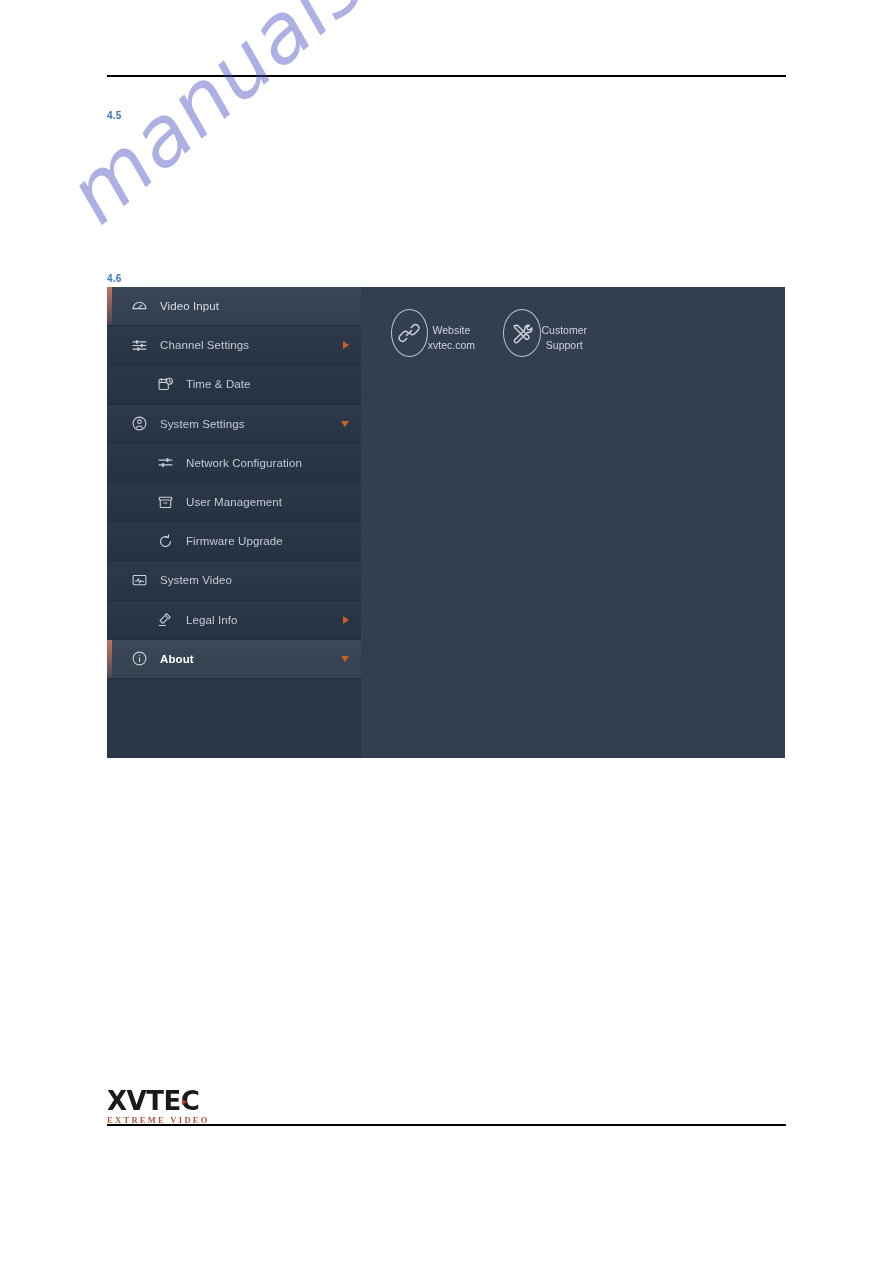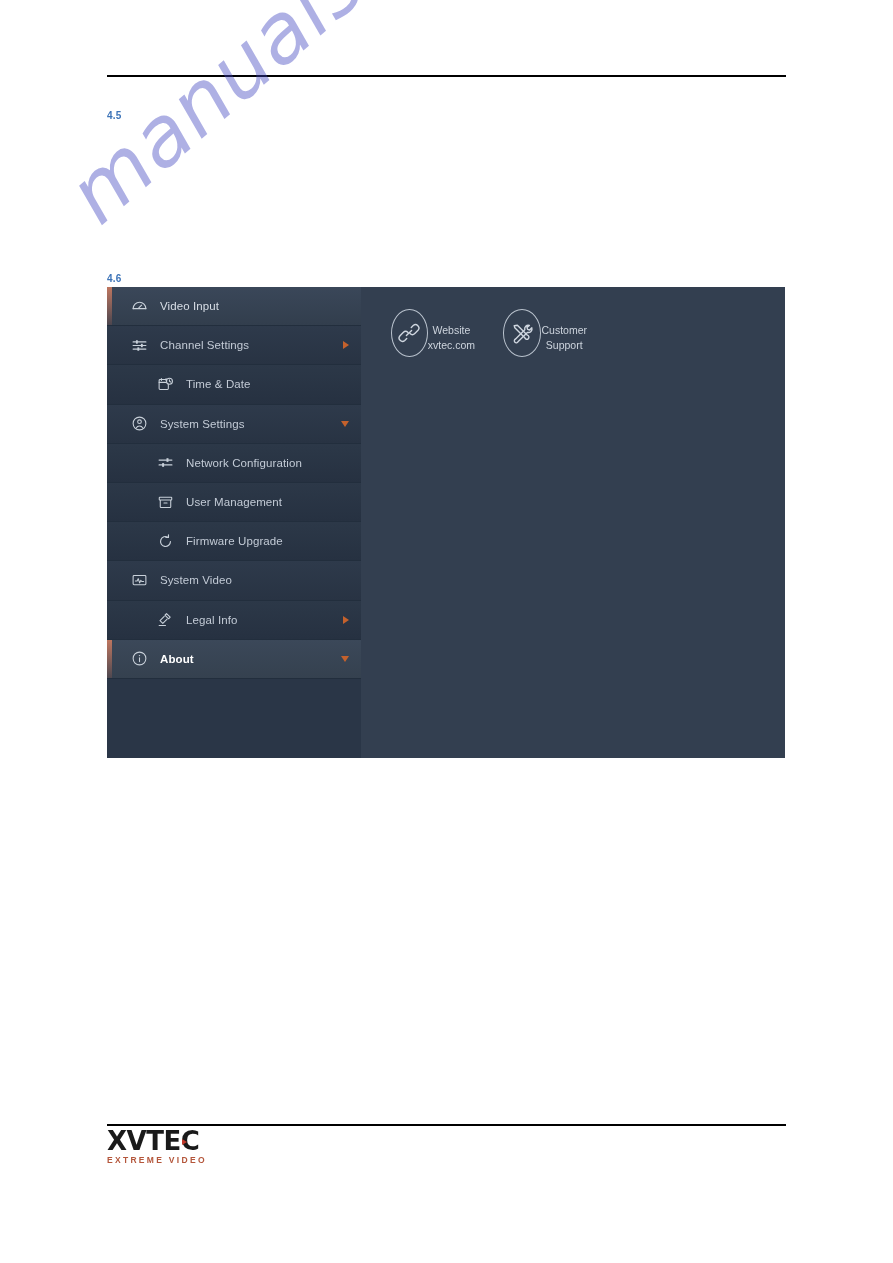--- a/index.html
+++ b/index.html
@@ -211,21 +211,21 @@
     white-space: nowrap;
     pointer-events: none;
     z-index: 50;
     letter-spacing: 1px;
   }
 
   
   .footer-logo {
     position: absolute;
     left: 107px;
-    top: 1128px;
+    top: 1088px;
     width: 160px;
   }
   .logo-main {
     font-family: "DejaVu Sans", sans-serif;
     font-size: 26px;
     font-weight: bold;
     color: #1a1a1a;
     letter-spacing: -0.5px;
     line-height: 1;
     position: relative;
@@ -234,21 +234,21 @@
   .logo-accent {
     position: absolute;
     right: 12px;
     top: 11px;
     width: 0; height: 0;
     border-top: 3px solid transparent;
     border-bottom: 3px solid transparent;
     border-left: 5px solid #c0392b;
   }
   .logo-sub {
-    font-family: Liberation Sans, sans-serif;
+    font-family: Liberation Serif, serif;
     font-size: 8.5px;
     color: #b4563b;
     letter-spacing: 2.3px;
     margin-top: 1px;
     font-weight: bold;
   }
 </style>
 </head>
 <body>
 

